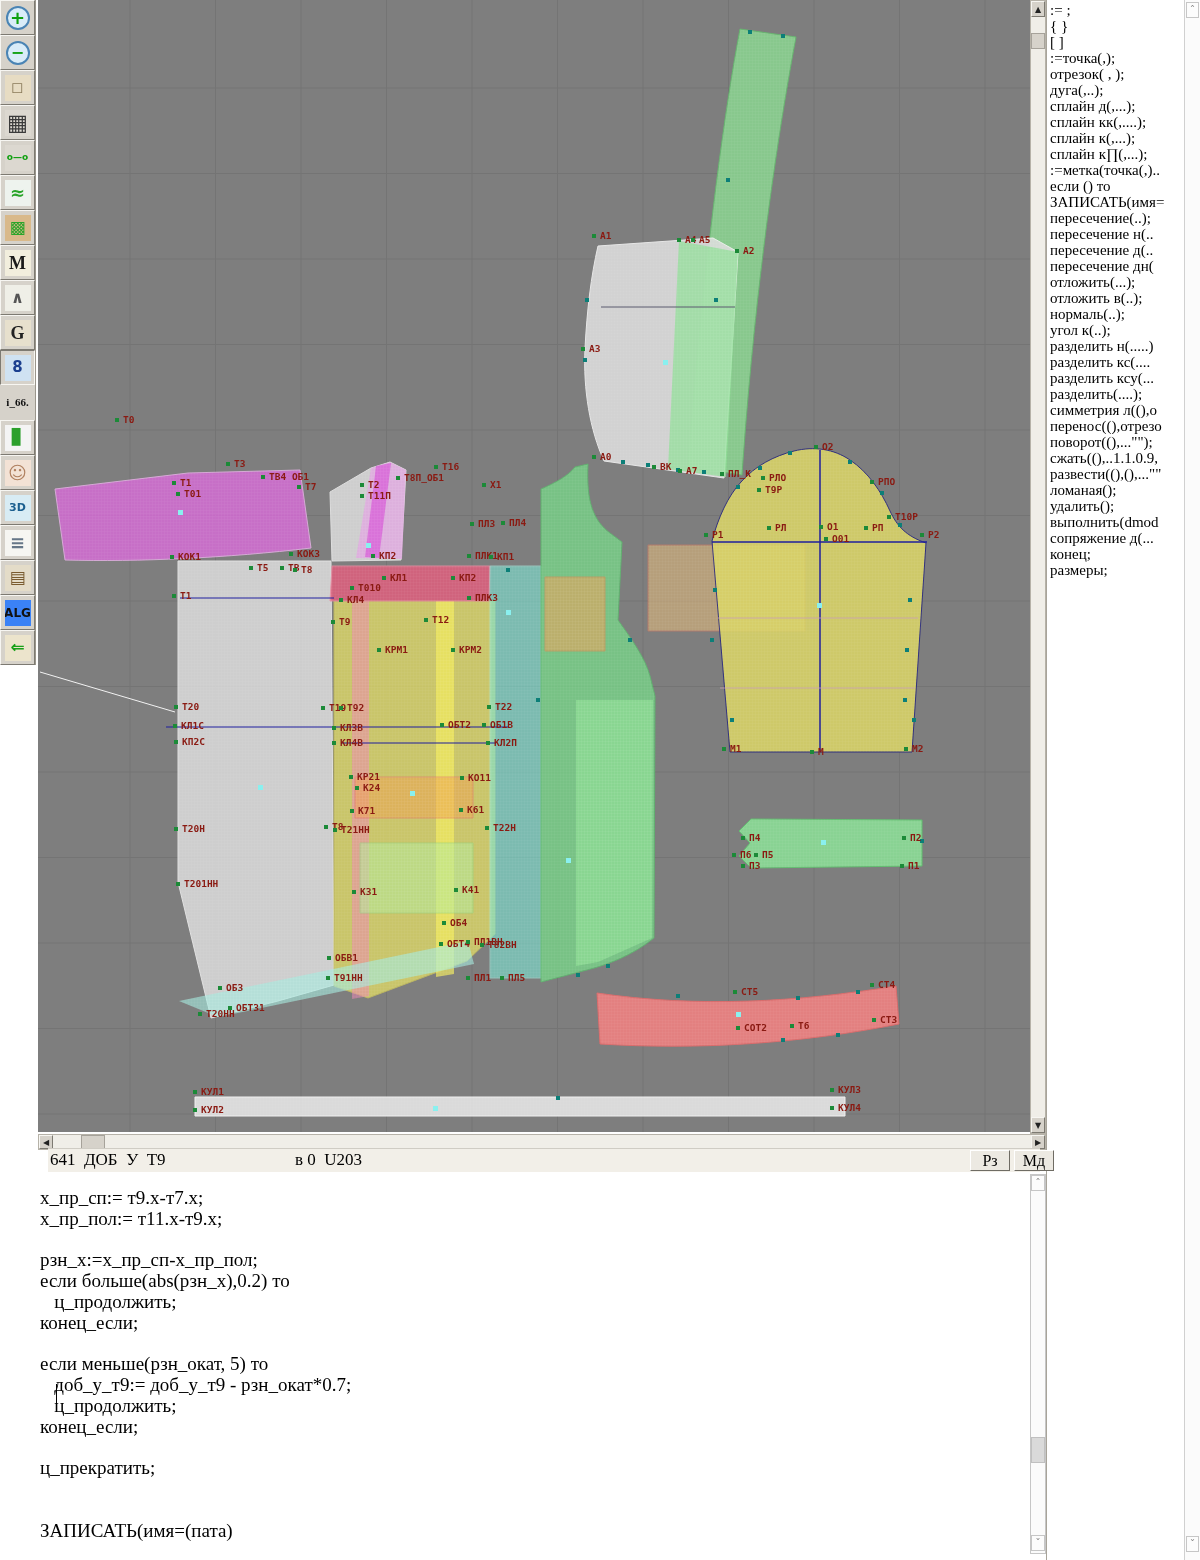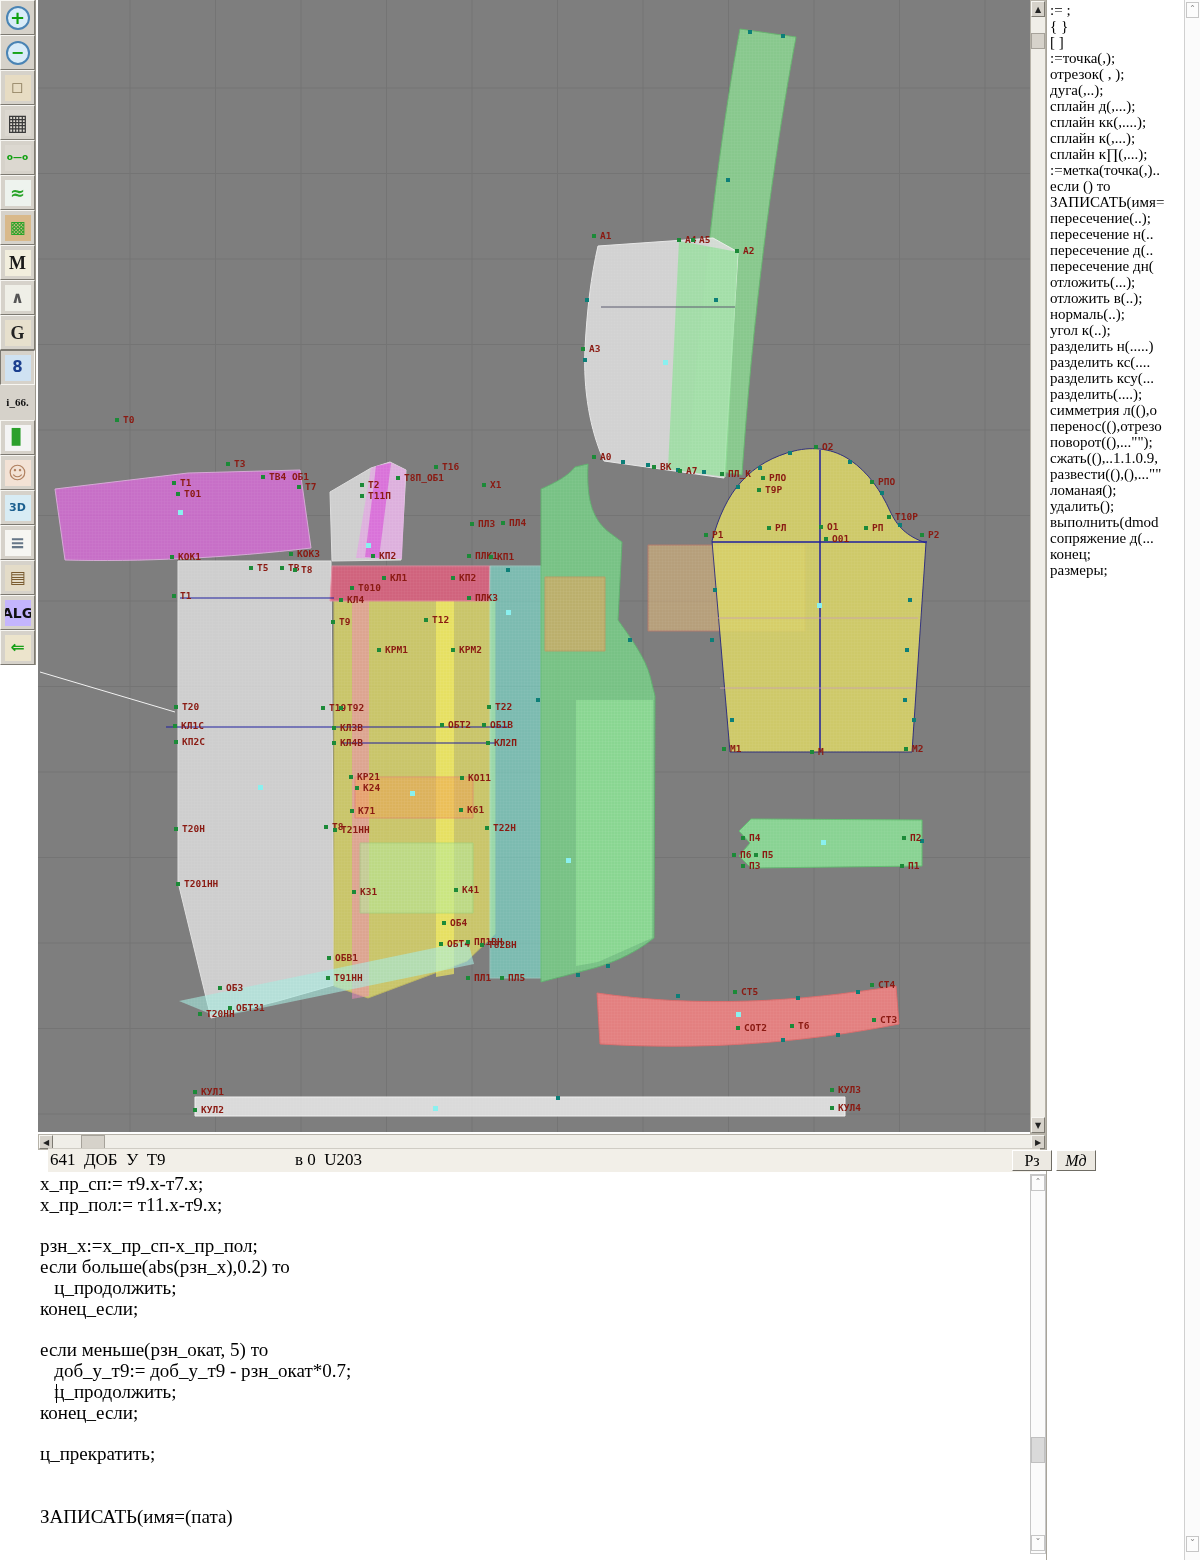--- a/index.html
+++ b/index.html
@@ -31,24 +31,24 @@
             padding-left:3px;font-family:"Liberation Serif",serif;}
   .right-scroll{position:absolute;left:1184px;top:0;width:16px;height:1560px;background:#fbfbfb;
                 border-left:1px solid #d0d0d0;box-sizing:border-box;}
   
   .statusbar{position:absolute;left:48px;top:1148px;width:992px;height:24px;background:#f2efe8;
              border-top:1px solid #cfccc4;box-sizing:border-box;font-size:17px;color:#000;}
   .st-left{position:absolute;left:2px;top:1px;white-space:pre;}
   .st-mid{position:absolute;left:247px;top:1px;white-space:pre;}
   .push-btn{position:absolute;top:1px;width:40px;height:21px;background:#ece9e2;text-align:center;
             border:1px solid;border-color:#ffffff #6f6c64 #6f6c64 #ffffff;font-size:16px;line-height:20px;
-            font-family:"Liberation Serif",serif;box-sizing:border-box;margin-left:42px;}
+            font-family:"Liberation Serif",serif;box-sizing:border-box;}
   
   .editor{position:absolute;left:38px;top:1172px;width:992px;height:388px;background:#fff;overflow:hidden;
-          padding-top:2px;box-sizing:border-box;}
+          padding-top:16px;box-sizing:border-box;}
   .ed-line{white-space:pre;font-size:19px;height:20.8px;line-height:20.8px;padding-left:2px;color:#000;}
   .caret{position:absolute;left:56px;top:212px;width:1px;height:19px;background:#000;}
 </style>
 </head>
 <body>
 
 <div id="app">
 
   <div class="toolbar">
       <div class="tbtn">
@@ -96,21 +96,21 @@
       <div class="tbtn">
         <span class="ticon" style="background: rgb(216, 236, 244); color: rgb(27, 95, 143); font-size: 11px;">3D</span>
       </div>
       <div class="tbtn">
         <span class="ticon" style="background: rgb(246, 246, 242); color: rgb(102, 119, 136); font-size: 18px;">≡</span>
       </div>
       <div class="tbtn">
         <span class="ticon" style="background: rgb(228, 220, 200); color: rgb(122, 92, 48); font-size: 17px;">▤</span>
       </div>
       <div class="tbtn">
-        <span class="ticon" style="background: #c4b5fd; color: rgb(17, 17, 17); font-size: 14px;">ALG</span>
+        <span class="ticon" style="background: #3b82f6; color: rgb(17, 17, 17); font-size: 12px;">ALG</span>
       </div>
       <div class="tbtn">
         <span class="ticon" style="background: rgb(236, 228, 204); color: rgb(24, 160, 24); font-size: 17px;">⇐</span>
       </div>
     </div>
 
   <svg id="cv" viewBox="0 0 992 1132">
       <defs>
         <pattern id="fab" width="3" height="3" patternUnits="userSpaceOnUse">
           <path d="M0,0H3M0,0V3" stroke="#ffffff" stroke-width="0.35" opacity="0.3"></path>
@@ -553,21 +553,21 @@
   </div>
 
   <div class="right-scroll">
     <div class="sbtn flat" style="left:1px;top:2px;width:13px;height:16px;">ˆ</div>
     <div class="sbtn flat" style="left:1px;top:1536px;width:13px;height:16px;">ˇ</div>
   </div>
 
   <div class="statusbar">
     <span class="st-left">641  ДОБ  У  Т9</span>
     <span class="st-mid">в 0  U203</span>
-    <span><div class="push-btn" style="left: 922px;">Рз</div><div class="push-btn" style="left: 966px; font-style: italic;">Мд</div></span>
+    <span><div class="push-btn" style="left: 922px;">Рз</div><div class="push-btn" style="left: 966px;">Мд</div></span>
   </div>
 
   <div class="editor">
     <div>
         <div class="ed-line">х_пр_сп:= т9.х-т7.х;</div>
         <div class="ed-line">х_пр_пол:= т11.х-т9.х;</div>
         <div class="ed-line"> </div>
         <div class="ed-line">рзн_х:=х_пр_сп-х_пр_пол;</div>
         <div class="ed-line">если больше(abs(рзн_х),0.2) то</div>
         <div class="ed-line">   ц_продолжить;</div>

